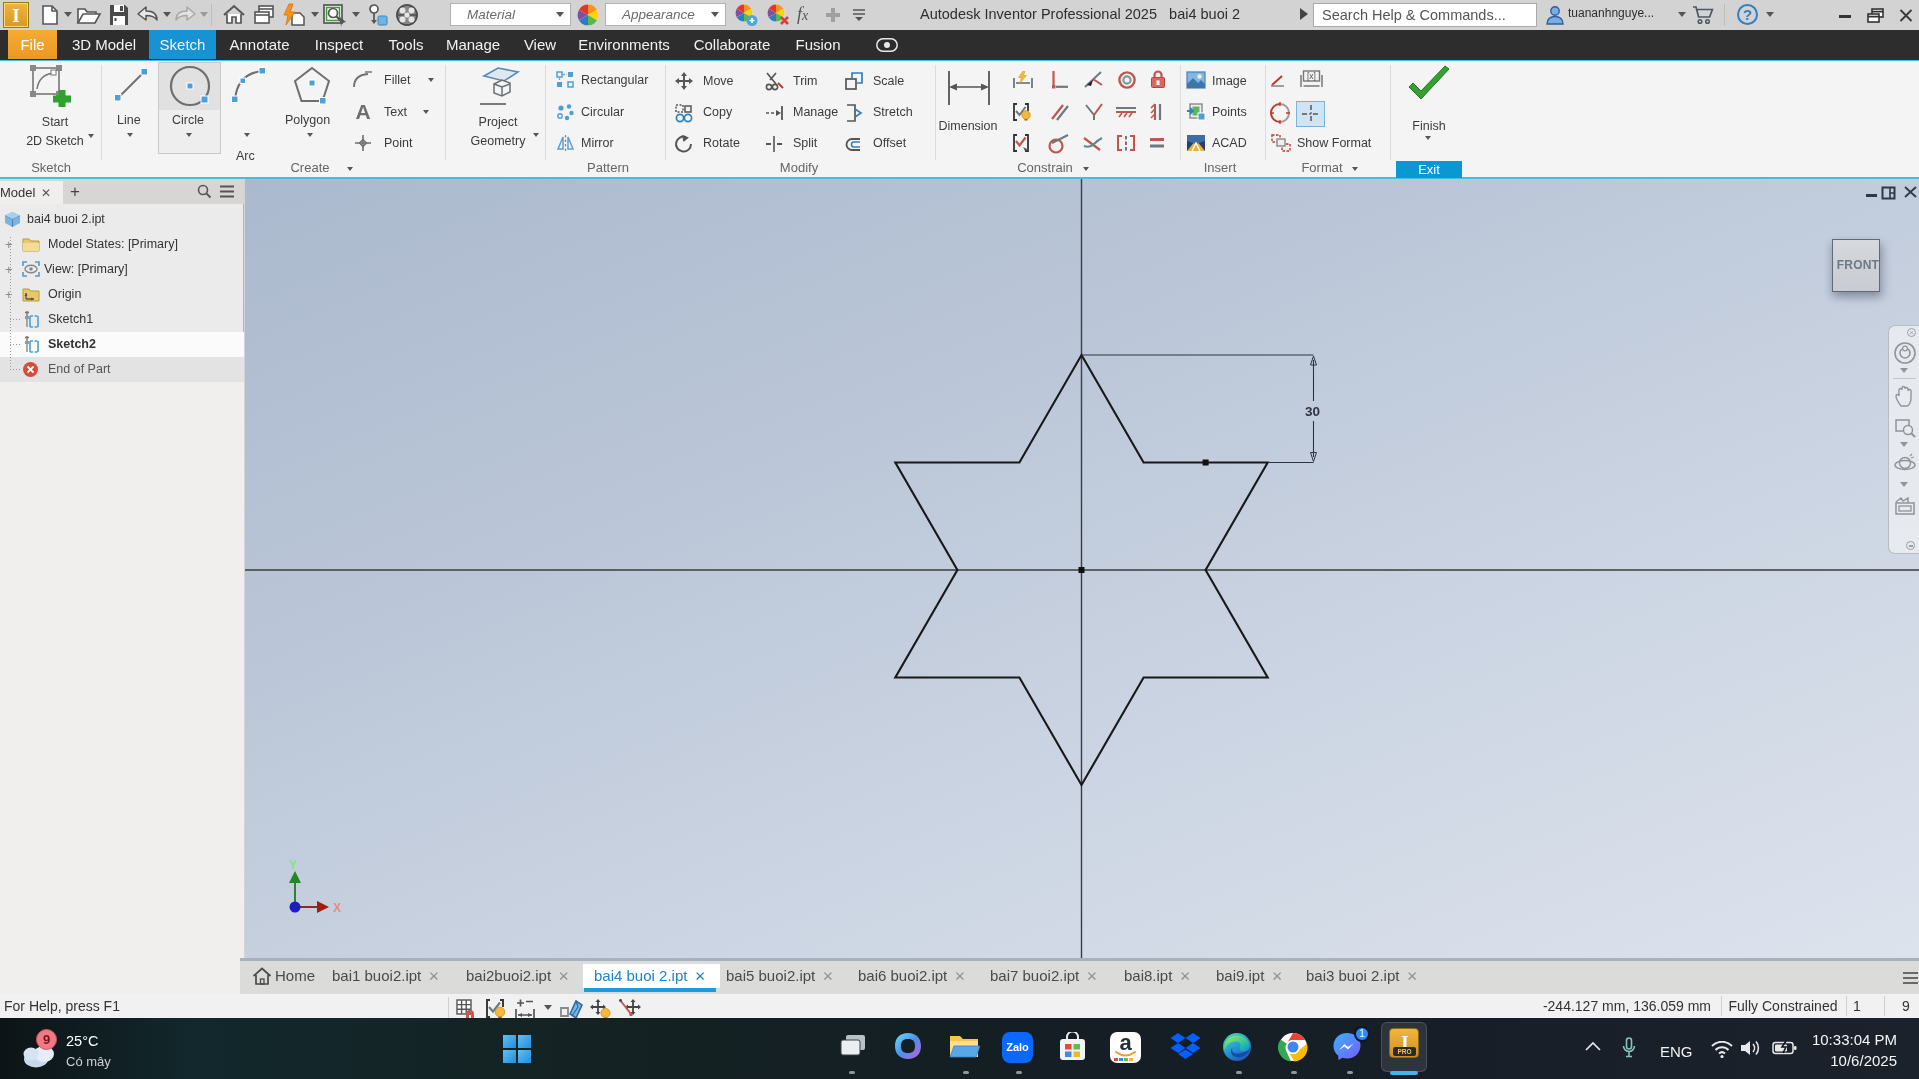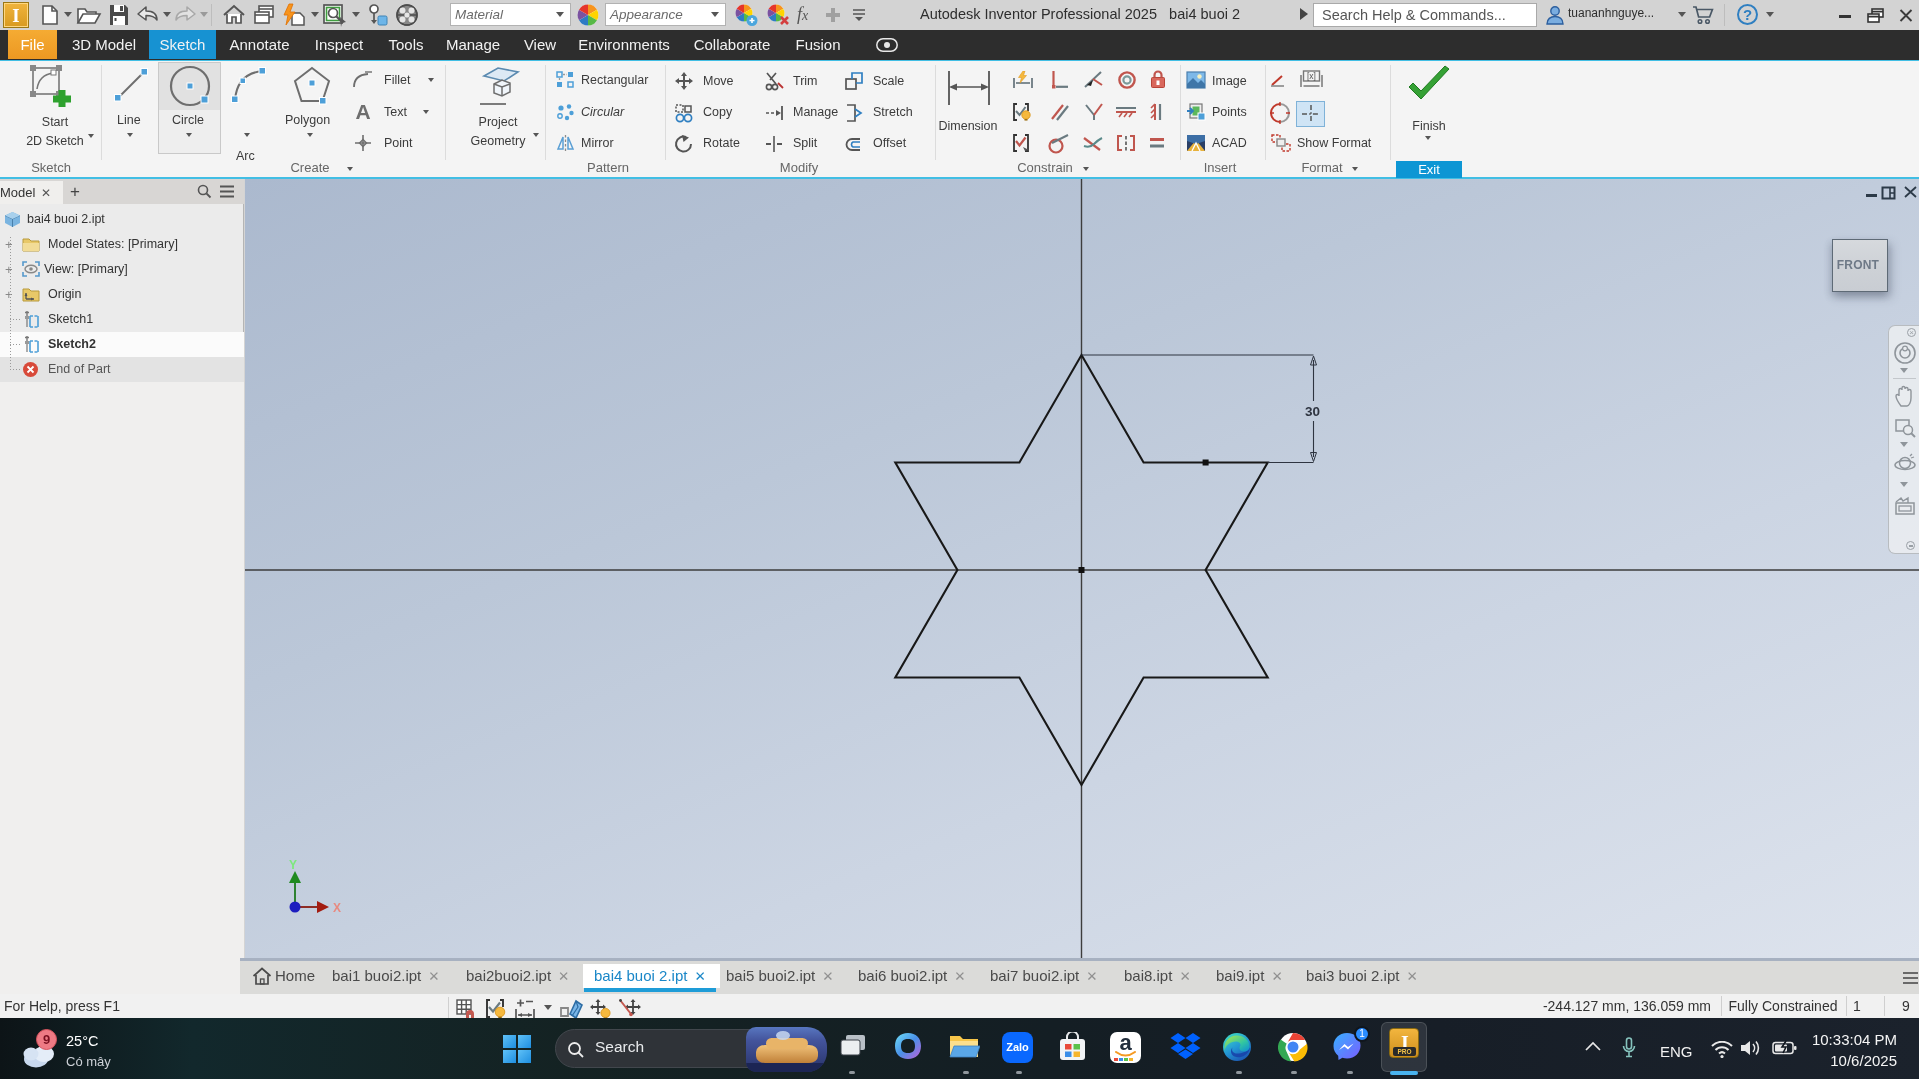--- a/index.html
+++ b/index.html
@@ -3,21 +3,21 @@
 <meta charset="utf-8">
 <style>
   * { margin:0; padding:0; box-sizing:border-box; }
   html,body { width:1919px; height:1079px; overflow:hidden; }
   body { font-family:"Liberation Sans", sans-serif; position:relative; background:#d4d4d4; }
   .abs { position:absolute; }
   
   #titlebar { position:absolute; left:0; top:0; width:1919px; height:30px; background:#d3d3d3; }
   .ticon { position:absolute; top:3px; }
   .caret { position:absolute; top:12px; width:0; height:0; border-left:4px solid transparent; border-right:4px solid transparent; border-top:5px solid #555; }
-  .combo { position:absolute; top:3px; height:23px; background:#fff; border:1px solid #b2b2b2; font-style:italic; color:#6b6b6b; font-size:13.5px; line-height:21px; padding-left:4px; }
+  .combo { position:absolute; top:3px; height:23px; background:#fff; border:1px solid #b2b2b2; font-style:italic; color:#6b6b6b; font-size:13.5px; line-height:21px; padding-left:16px; }
   .combo .cbcaret { position:absolute; right:6px; top:8px; width:0; height:0; border-left:4px solid transparent; border-right:4px solid transparent; border-top:5px solid #555; }
   
   #menubar { position:absolute; left:0; top:30px; width:1919px; height:30px; background:#2d2d2d; }
   .mtab { position:absolute; top:0; height:29px; color:#f2f2f2; font-size:15px; line-height:29px; text-align:center; }
   
   #ribbon { position:absolute; left:0; top:60px; width:1919px; height:119px; background:#f4f4f4; border-top:1px solid #41bee4; border-bottom:2px solid #41bee4; }
   .rsep { position:absolute; top:4px; width:1px; height:95px; background:#dcdcdc; }
   .rlabel { position:absolute; top:99px; height:17px; font-size:13px; color:#666; text-align:center; width:120px; }
   .rtext { position:absolute; font-size:12.5px; color:#3b3b3b; }
   .bigtext { position:absolute; font-size:12.5px; color:#3b3b3b; text-align:center; line-height:19px; }
@@ -309,21 +309,21 @@
       <path d="M7 3.5h4M3.5 7v3" stroke="#9a9a9a" stroke-width="1.3" stroke-dasharray="2 1.5"></path>
     </svg>
   <div class="rtext" style="left:581px;top:12px;">Rectangular</div>
   <svg class="abs" style="left:556px;top:42px" width="19" height="18" viewBox="0 0 19 18">
       <circle cx="5" cy="5" r="2.6" fill="#4d9fd8"></circle>
       <circle cx="13" cy="3.5" r="2.2" fill="#4d9fd8"></circle>
       <circle cx="15.5" cy="10" r="2.2" fill="#4d9fd8"></circle>
       <circle cx="11" cy="15" r="2.2" fill="#4d9fd8"></circle>
       <circle cx="4" cy="13" r="2.2" fill="none" stroke="#4d9fd8" stroke-width="1.4"></circle>
     </svg>
-  <div class="rtext" style="left:581px;top:44px;font-style:italic;">Circular</div>
+  <div class="rtext" style="left:581px;top:44px;">Circular</div>
   <svg class="abs" style="left:556px;top:72px" width="19" height="20" viewBox="0 0 19 20">
       <path d="M9.5 2v16" stroke="#8a8a8a" stroke-width="1.3" stroke-dasharray="2.5 2"></path>
       <path d="M7 4 L2 16 H7 Z" fill="none" stroke="#5a9fd4" stroke-width="1.5"></path>
       <path d="M12 4 L17 16 H12 Z" fill="none" stroke="#5a9fd4" stroke-width="1.5"></path>
     </svg>
   <div class="rtext" style="left:581px;top:75px;">Mirror</div>
   <div class="rlabel" style="left:548px;">Pattern</div>
   <div class="rsep" style="left:665px;"></div>
 
   <svg class="abs" style="left:674px;top:10px" width="20" height="20" viewBox="0 0 20 20">
@@ -549,21 +549,21 @@
 
     <div class="abs" style="left:1621px;top:15px;width:11px;height:2.5px;background:#2c3a48;"></div>
     <svg class="abs" style="left:1636px;top:7px" width="15" height="14" viewBox="0 0 15 14">
         <rect x="1.5" y="1.5" width="12" height="11" fill="none" stroke="#2c3a48" stroke-width="2"></rect>
         <path d="M9 2 v10 M9 7 h5" stroke="#2c3a48" stroke-width="1.6"></path>
       </svg>
     <svg class="abs" style="left:1659px;top:7px" width="13" height="12" viewBox="0 0 13 12">
         <path d="M1 1 L12 11 M12 1 L1 11" stroke="#2c3a48" stroke-width="1.8"></path>
       </svg>
 
-    <div class="abs" style="left:1587px;top:60px;width:56px;height:53px;background:linear-gradient(180deg,#d6d9dd 0%,#cdd1d6 55%,#c9cdd3 100%);border:1.5px solid #5e6a76;box-shadow:3px 5px 9px rgba(60,70,90,0.35), -2px 4px 7px rgba(60,70,90,0.2);">
+    <div class="abs" style="left:1587px;top:60px;width:48px;height:53px;background:linear-gradient(180deg,#d6d9dd 0%,#cdd1d6 55%,#c9cdd3 100%);border:1.5px solid #5e6a76;box-shadow:3px 5px 9px rgba(60,70,90,0.35), -2px 4px 7px rgba(60,70,90,0.2);">
       <div class="abs" style="left:0;top:18px;width:50px;text-align:center;font-size:12px;font-weight:bold;color:#6e7987;letter-spacing:0.2px;">FRONT</div>
     </div>
 
     <div class="abs" style="left:1643px;top:146px;width:31px;height:229px;background:rgba(233,236,239,0.9);border:1px solid #b8bcc0;border-right:none;border-radius:7px 0 0 7px;">
       <div class="abs" style="right:3px;top:2px;width:9px;height:9px;border-radius:50%;border:1px solid #9aa0a6;color:#9aa0a6;font-size:8px;line-height:8px;text-align:center;">×</div>
       <svg class="abs" style="left:4px;top:15px" width="24" height="24" viewBox="0 0 24 24">
           <circle cx="12" cy="12" r="10" fill="none" stroke="#8f959b" stroke-width="1.6"></circle>
           <circle cx="12" cy="12" r="5" fill="none" stroke="#8f959b" stroke-width="1.6"></circle>
           <circle cx="12" cy="7.5" r="2.4" fill="#e9ecef" stroke="#8f959b" stroke-width="1.2"></circle>
         </svg>
@@ -761,33 +761,20 @@
           <stop offset="0" stop-color="#5fc1f7"></stop>
           <stop offset="1" stop-color="#1e8ee0"></stop>
         </linearGradient>
       </defs>
       <rect x="0" y="0" width="13" height="13" fill="url(#wing)"></rect>
       <rect x="15" y="0" width="13" height="13" fill="url(#wing)"></rect>
       <rect x="0" y="15" width="13" height="13" fill="url(#wing)"></rect>
       <rect x="15" y="15" width="13" height="13" fill="url(#wing)"></rect>
     </svg>
 
-  <div class="abs" style="left:555px;top:11px;width:272px;height:39px;border-radius:20px;background:#2f3338;border:1px solid #42474d;">
-    <svg class="abs" style="left:11px;top:11px" width="18" height="18" viewBox="0 0 18 18">
-        <circle cx="7.5" cy="7.5" r="5.5" fill="none" stroke="#ececec" stroke-width="1.8"></circle>
-        <path d="M11.5 11.5 l4.5 4.5" stroke="#ececec" stroke-width="1.8"></path>
-      </svg>
-    <div class="abs" style="left:39px;top:8px;font-size:15.5px;color:#e8eaec;">Search</div>
-    <div class="abs" style="left:190px;top:-3px;width:81px;height:45px;border-radius:10px 20px 20px 10px;background:linear-gradient(180deg,#5876c0 0%,#43549c 30%,#283268 100%);overflow:hidden;">
-      <div class="abs" style="left:10px;top:18px;width:62px;height:18px;border-radius:9px/7px;background:linear-gradient(180deg,#f0c27a,#c08038);"></div>
-      <div class="abs" style="left:20px;top:11px;width:42px;height:11px;border-radius:6px;background:#e8b468;"></div>
-      <div class="abs" style="left:0px;top:36px;width:81px;height:9px;background:#1c2554;"></div>
-      <div class="abs" style="left:30px;top:4px;width:14px;height:9px;border-radius:50%;background:#c8d8f0;opacity:0.85;"></div>
-    </div>
-  </div>
 
   <svg class="tbicon" style="left:838px" width="30" height="28" viewBox="0 0 30 28">
       <rect x="8" y="3" width="19" height="15" rx="2" fill="#b9c0c7"></rect>
       <rect x="3" y="8" width="19" height="15" rx="2" fill="#eceff1" stroke="#3a4148" stroke-width="1"></rect>
     </svg>
 
   <svg class="tbicon" style="left:894px" width="28" height="28" viewBox="0 0 28 28">
       <defs>
         <linearGradient id="cpg" x1="0" y1="0" x2="1" y2="1">
           <stop offset="0" stop-color="#6ee0f7"></stop>

